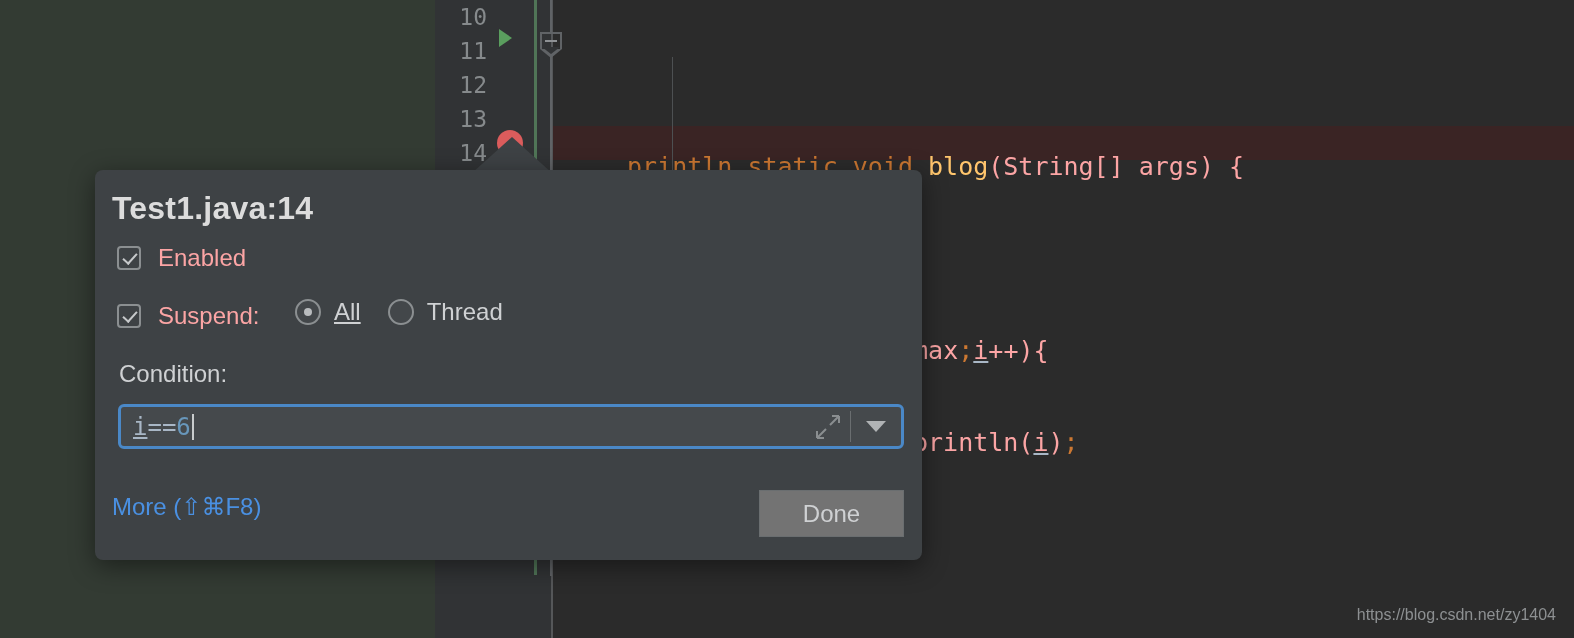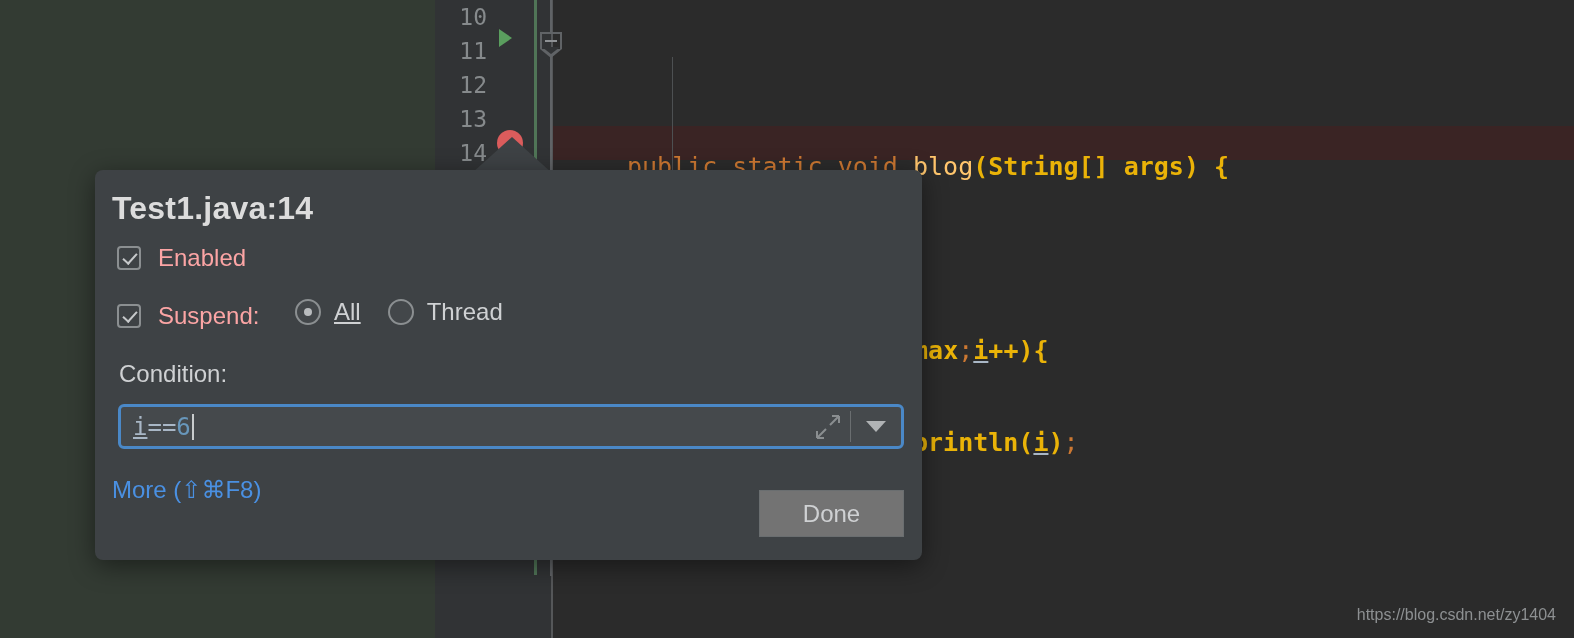--- a/index.html
+++ b/index.html
@@ -169,21 +169,21 @@
     color: #a9b7c6;
   }
   .code .ln {
     height: 34px;
     line-height: 34px;
   }
   .kw   { color: #cc7832; }
   .num  { color: #6897bb; }
   .meth { color: #ffc66d; }
   .fld  { color: #c77dbb; font-style: italic; }
-  .plain{ color: #eab308; font-weight: bold; }
+  .plain{ color: #fca5a5; }
   .u    { text-decoration: underline; text-decoration-color: #a9b7c6; }
 
   
   .popup-pointer {
     position: absolute;
     left: 472px; top: 137px;
     width: 0; height: 0;
     border-left: 40px solid transparent;
     border-right: 40px solid transparent;
     border-bottom: 36px solid #3e4245;
@@ -335,21 +335,21 @@
   }
   .dropdown-btn .chev {
     width: 0; height: 0;
     border-left: 10px solid transparent;
     border-right: 10px solid transparent;
     border-top: 11px solid #b0b3b5;
   }
 
   .more-link {
     position: absolute;
-    left: 17px; top: 306px;
+    left: 17px; top: 323px;
     font-size: 24px;
     color: #4a90e2;
     cursor: pointer;
   }
   .done-btn {
     position: absolute;
     left: 664px; top: 320px;
     width: 145px; height: 47px;
     background: #737373;
     border: 1px solid #6a6e70;
@@ -401,21 +401,21 @@
     <div class="shield"></div>
     <div class="tip"></div>
     <div class="tip-inner"></div>
   </div>
   <div class="fold-minus"></div>
   <div class="fold-line2"></div>
   <div class="indent-guide"></div>
 
   <div class="code">
     <div class="ln">&nbsp;</div>
-    <div class="ln"><span class="kw">public static void </span><span class="meth">blog</span><span class="plain">(String[] args) {</span></div>
+    <div class="ln"><span class="kw">println static void </span><span class="meth">blog</span><span class="plain">(String[] args) {</span></div>
     <div class="ln"><span>    </span><span class="kw">int</span><span class="plain"> max =</span><span class="num">100</span><span class="kw">;</span></div>
     <div class="ln"><span>    </span><span class="kw">for</span><span class="plain"> (</span><span class="kw">int</span><span class="plain"> </span><span class="plain u">i</span><span class="plain">=</span><span class="num">0</span><span class="kw">;</span><span class="plain u">i</span><span class="plain">&lt;max</span><span class="kw">;</span><span class="plain u">i</span><span class="plain">++){</span></div>
     <div class="ln"><span>        </span><span class="plain">System.</span><span class="fld">out</span><span class="plain">.println(</span><span class="plain u">i</span><span class="plain">)</span><span class="kw">;</span></div>
     <div class="ln"><span class="plain">    }</span></div>
   </div>
 
   <div class="popup-pointer"></div>
   <div class="popup">
 
     <div class="popup-title">Test1.java:14</div>

